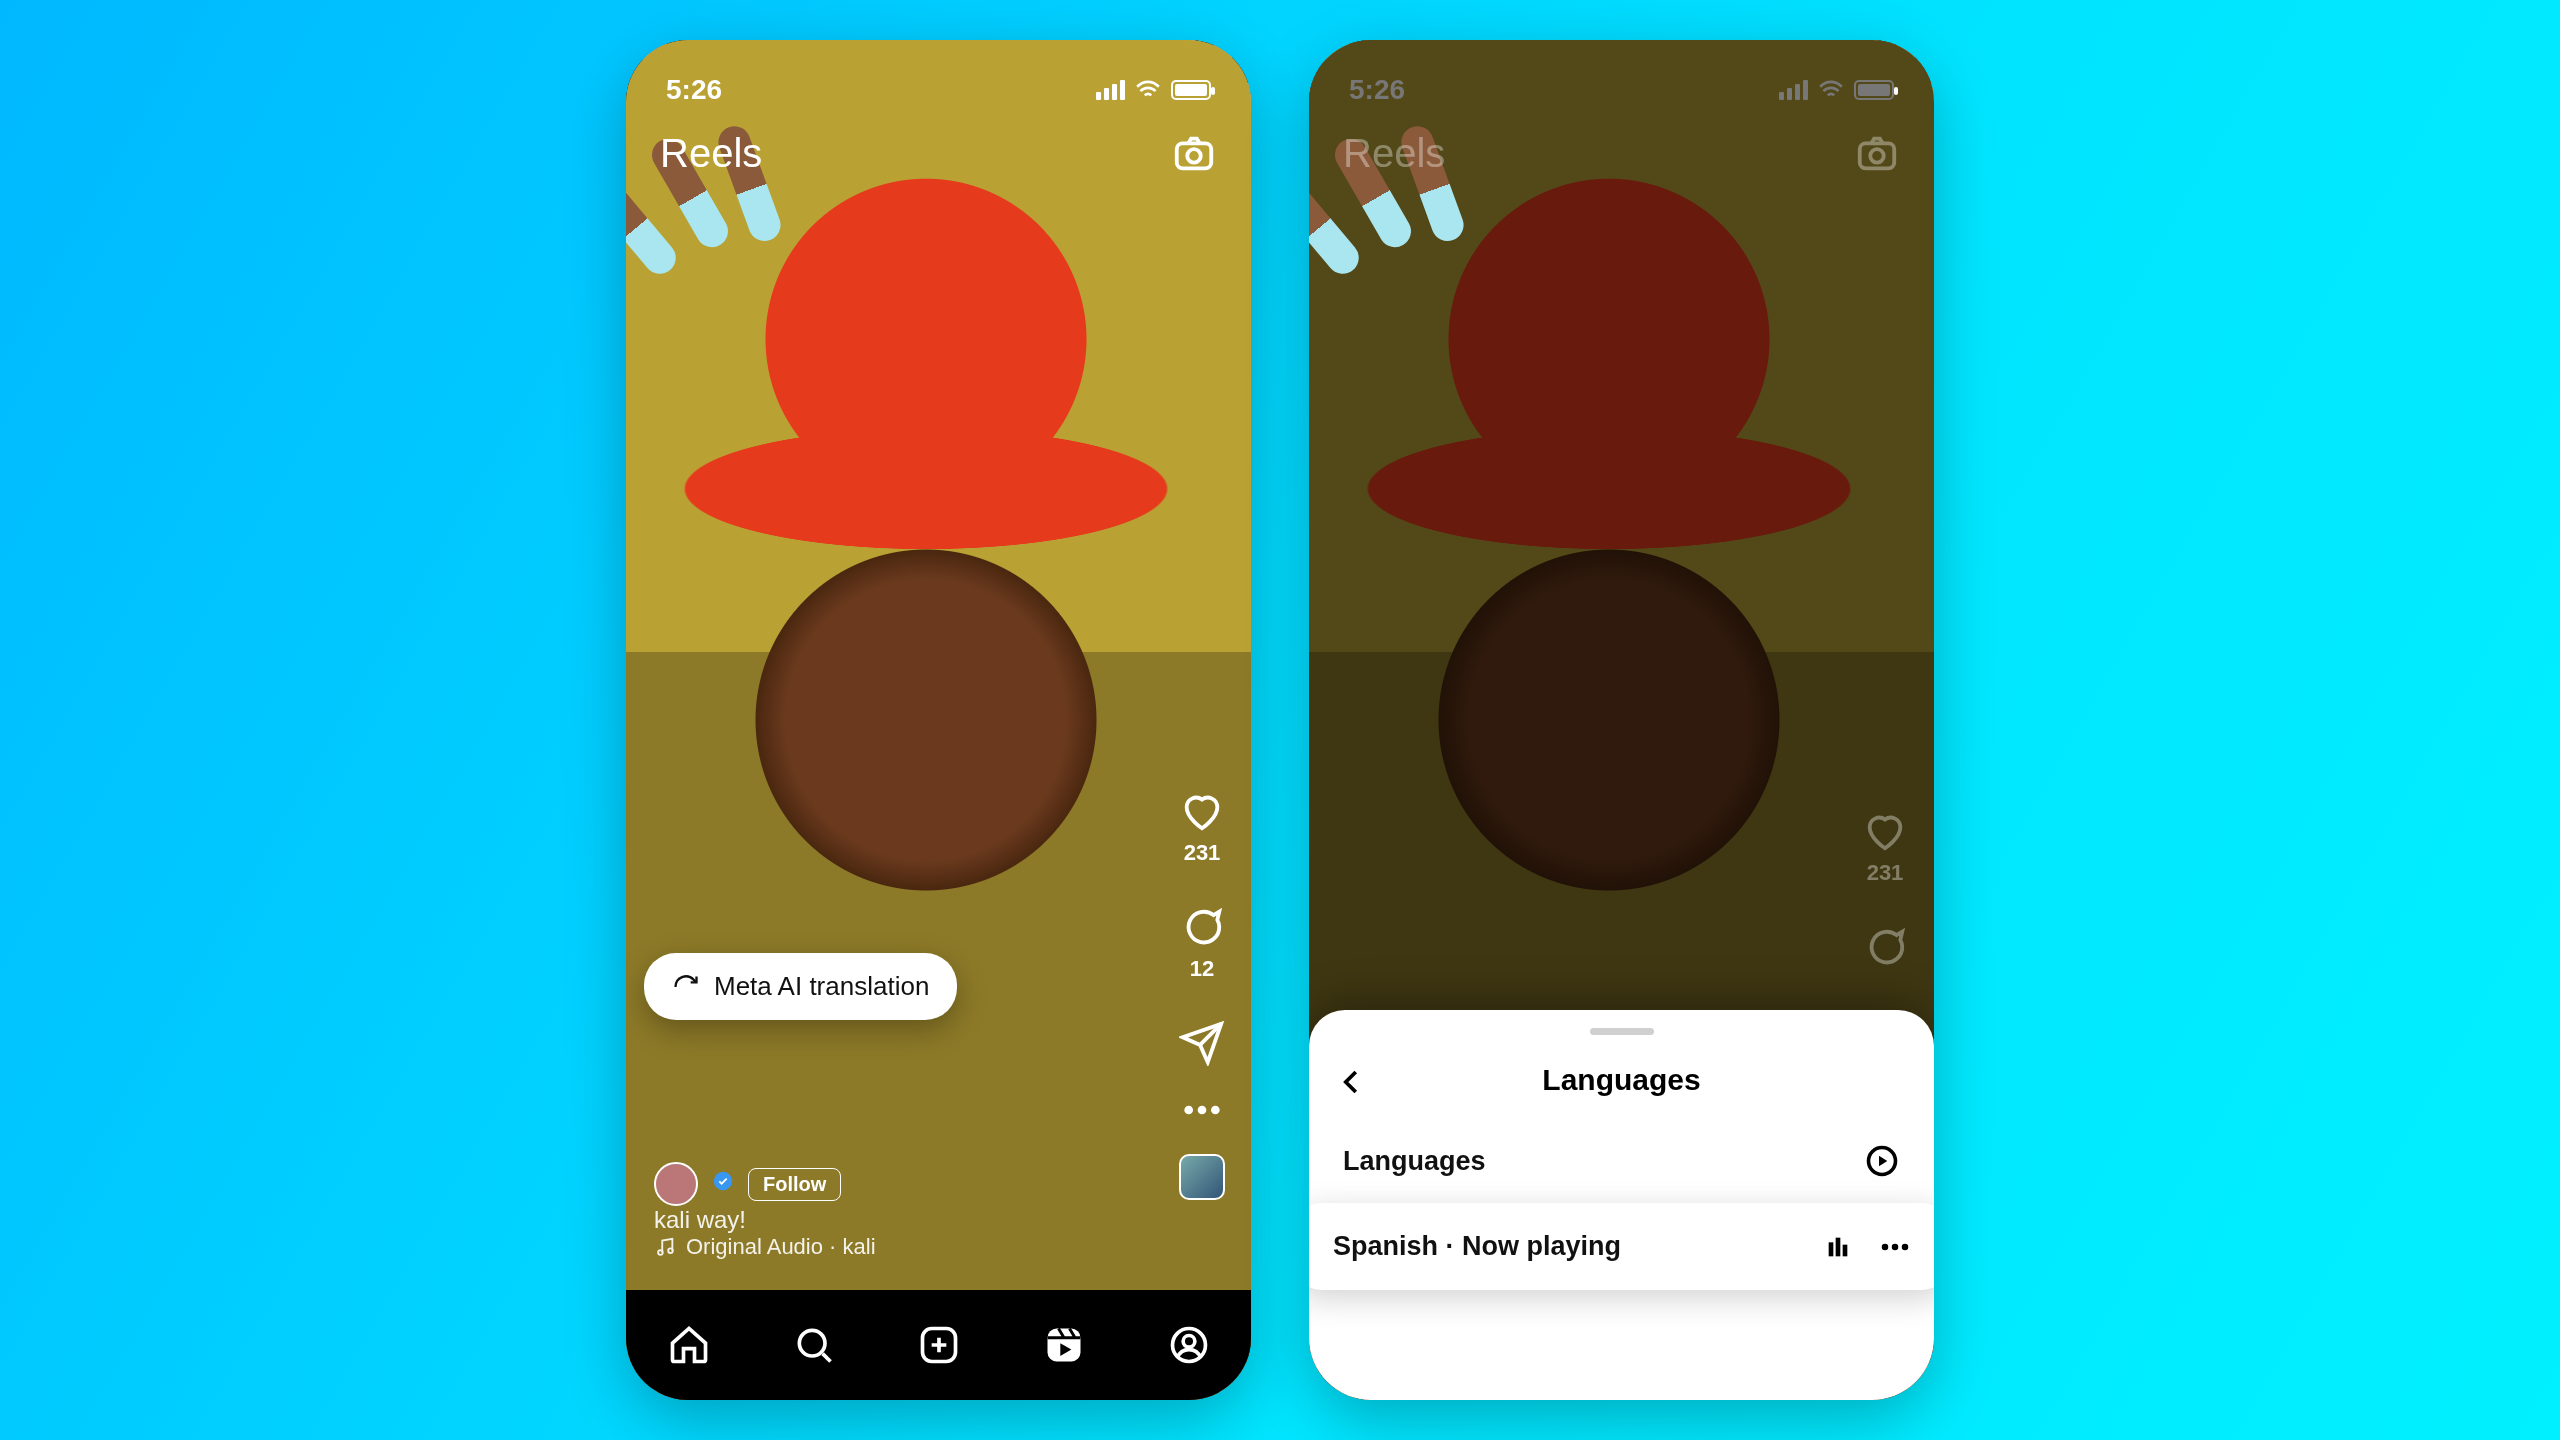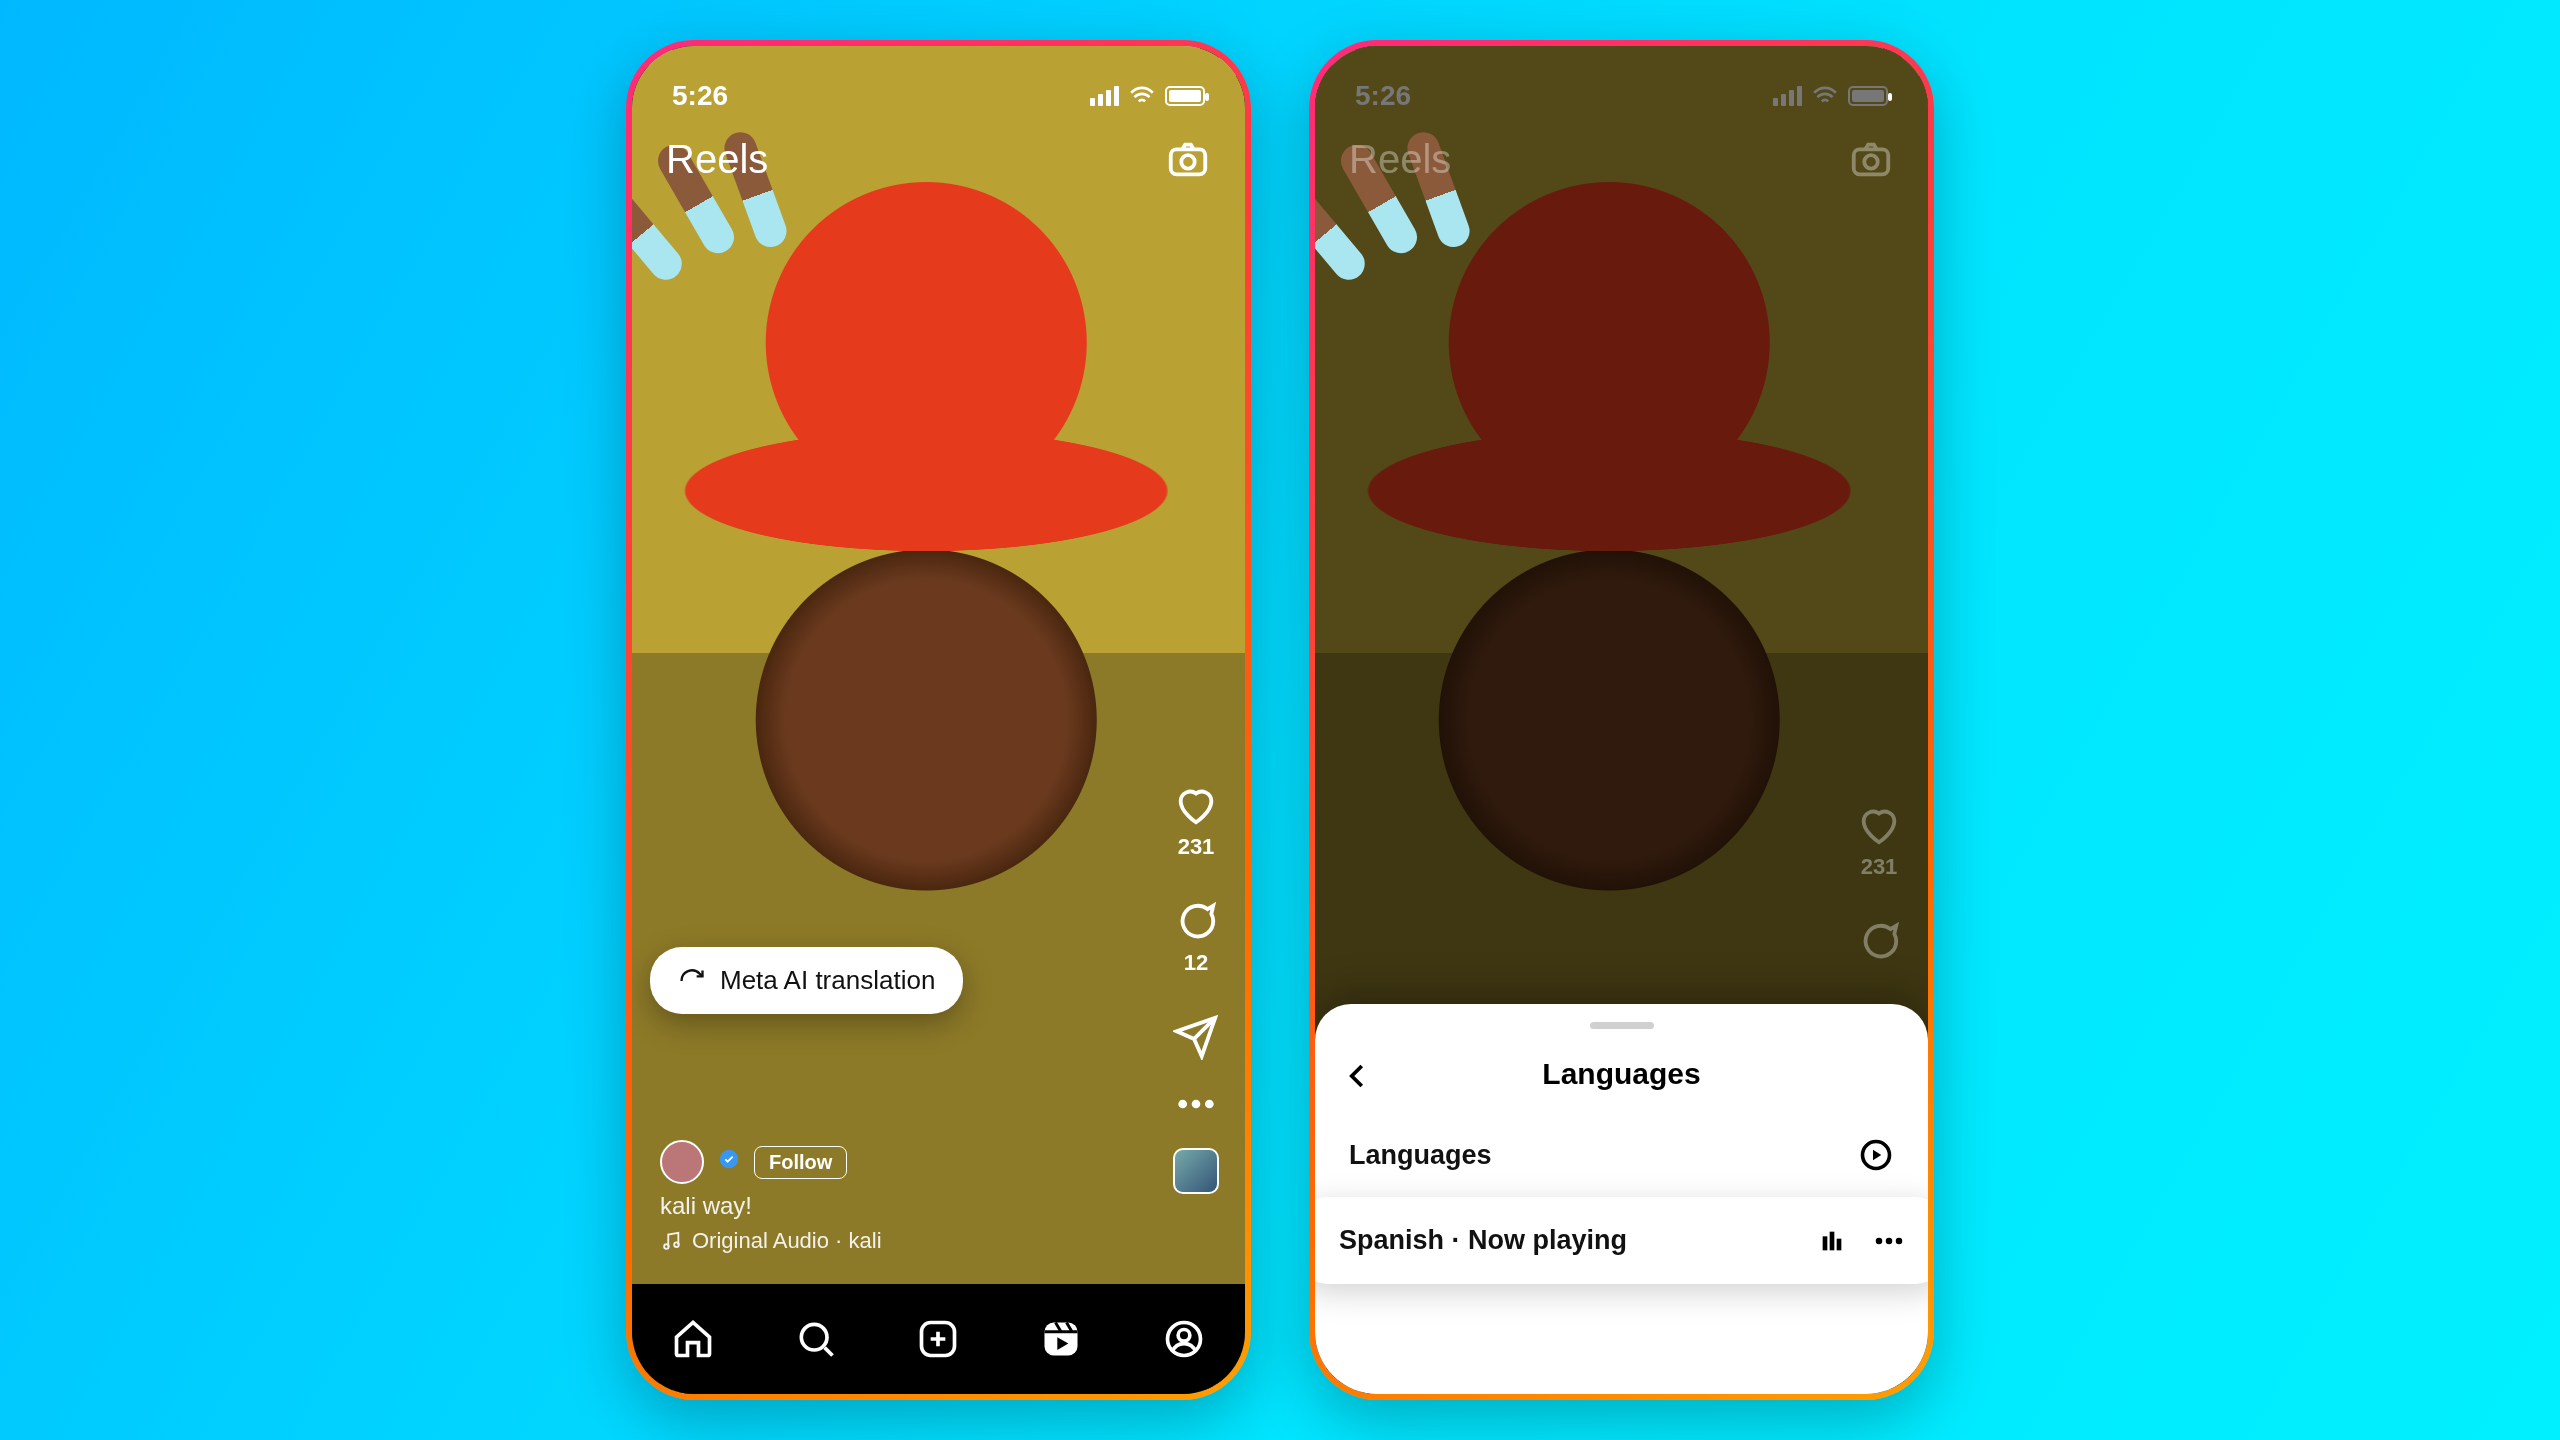--- a/index.html
+++ b/index.html
@@ -3,21 +3,21 @@
 <meta charset="utf-8">
 <style>
   * { box-sizing: border-box; margin: 0; padding: 0; }
   html, body { width: 2560px; height: 1440px; overflow: hidden; }
   body {
     background: linear-gradient(120deg, #00b8ff 0%, #00e4ff 60%, #00f0ff 100%);
     font-family: -apple-system, Helvetica, Arial, sans-serif;
     display: flex; align-items: center; justify-content: center; gap: 58px;
   }
   .phone {
-    width: 625px; height: 1360px; border-radius: 68px; padding: 6px;
+    width: 625px; height: 1360px; border-radius: 68px; 
     background: linear-gradient(150deg,#ff2a7a 0%,#ff3d3d 30%,#ff6a00 70%,#ff9f00 100%);
     position: relative; box-shadow: 0 20px 60px rgba(0,0,0,.25);
   }
   .screen {
     width: 100%; height: 100%; border-radius: 62px; overflow: hidden;
     position: relative; background: #000;
   }
   
   .photo {
     position: absolute; inset: 0;
@@ -57,21 +57,21 @@
   
   .hdr{position:absolute; top:90px; left:0; right:0; padding:0 34px;
     display:flex; justify-content:space-between; align-items:center; z-index:5;}
   .hdr h1{color:#fff; font-size:40px; font-weight:400}
   
   .rail{position:absolute; right:26px; bottom:200px; display:flex; flex-direction:column;
     align-items:center; gap:38px; color:#fff; z-index:5}
   .rail .item{display:flex;flex-direction:column;align-items:center;gap:6px;font-size:22px;font-weight:600}
   
   .caption{position:absolute; left:28px; right:120px; bottom:140px; color:#fff; z-index:5;
-    display:flex; flex-direction:column; gap:8px; font-size:24px}
+    display:flex; flex-direction:column; gap:0; font-size:24px}
   .userline{display:flex;align-items:center;gap:14px;font-weight:600}
   .avatar-sm{width:44px;height:44px;border-radius:50%;background:#b77;border:2px solid #fff}
   .follow{border:1.5px solid #fff;border-radius:8px;padding:4px 14px;font-size:20px}
   .audio{display:flex;align-items:center;gap:10px;opacity:.9;font-size:22px}
   
   .pill{position:absolute; left:18px; bottom:380px; z-index:8;
     background:#fff; color:#111; border-radius:32px; padding:18px 28px;
     display:flex; align-items:center; gap:14px; font-size:26px; font-weight:500;
     box-shadow:0 10px 30px rgba(0,0,0,.3)}
   

